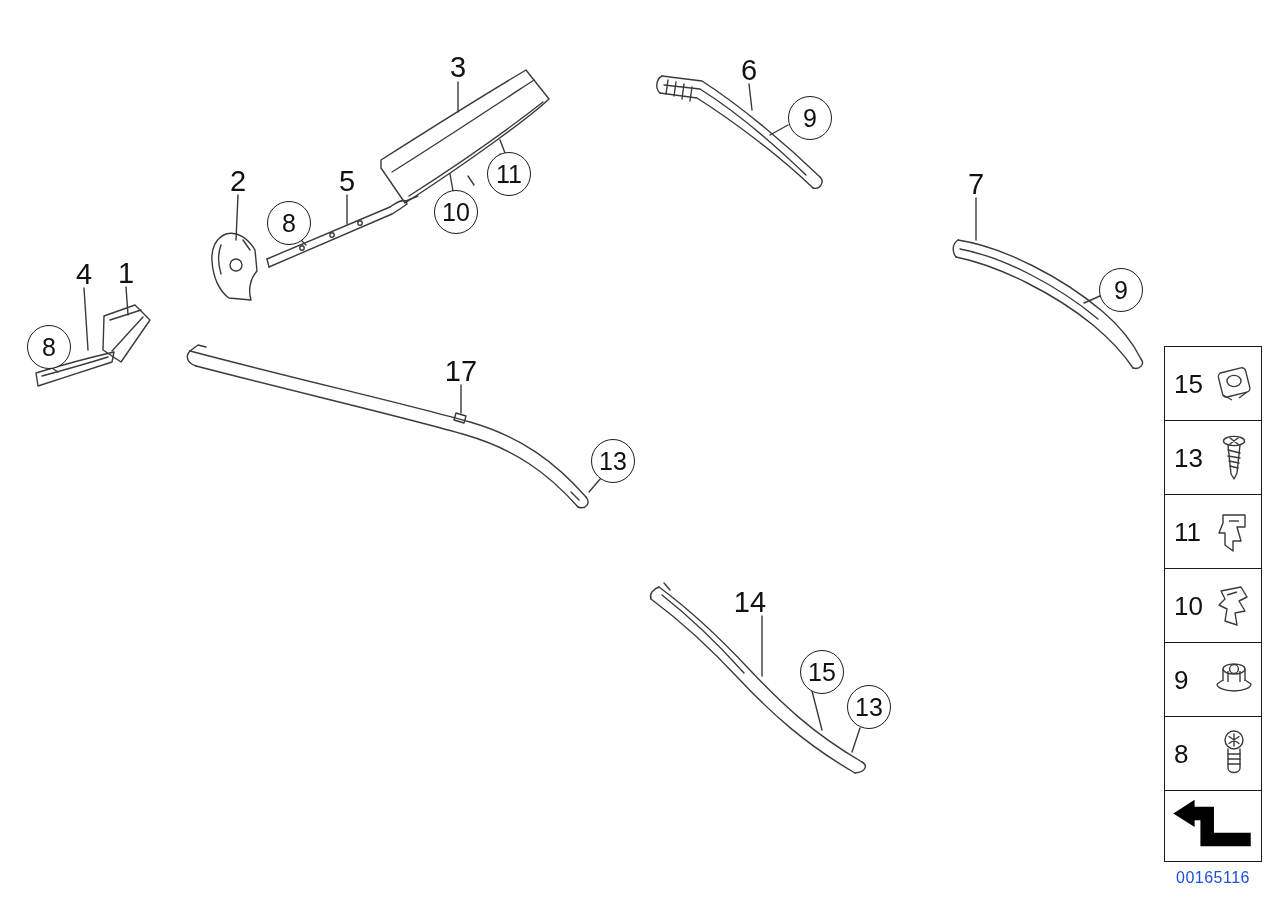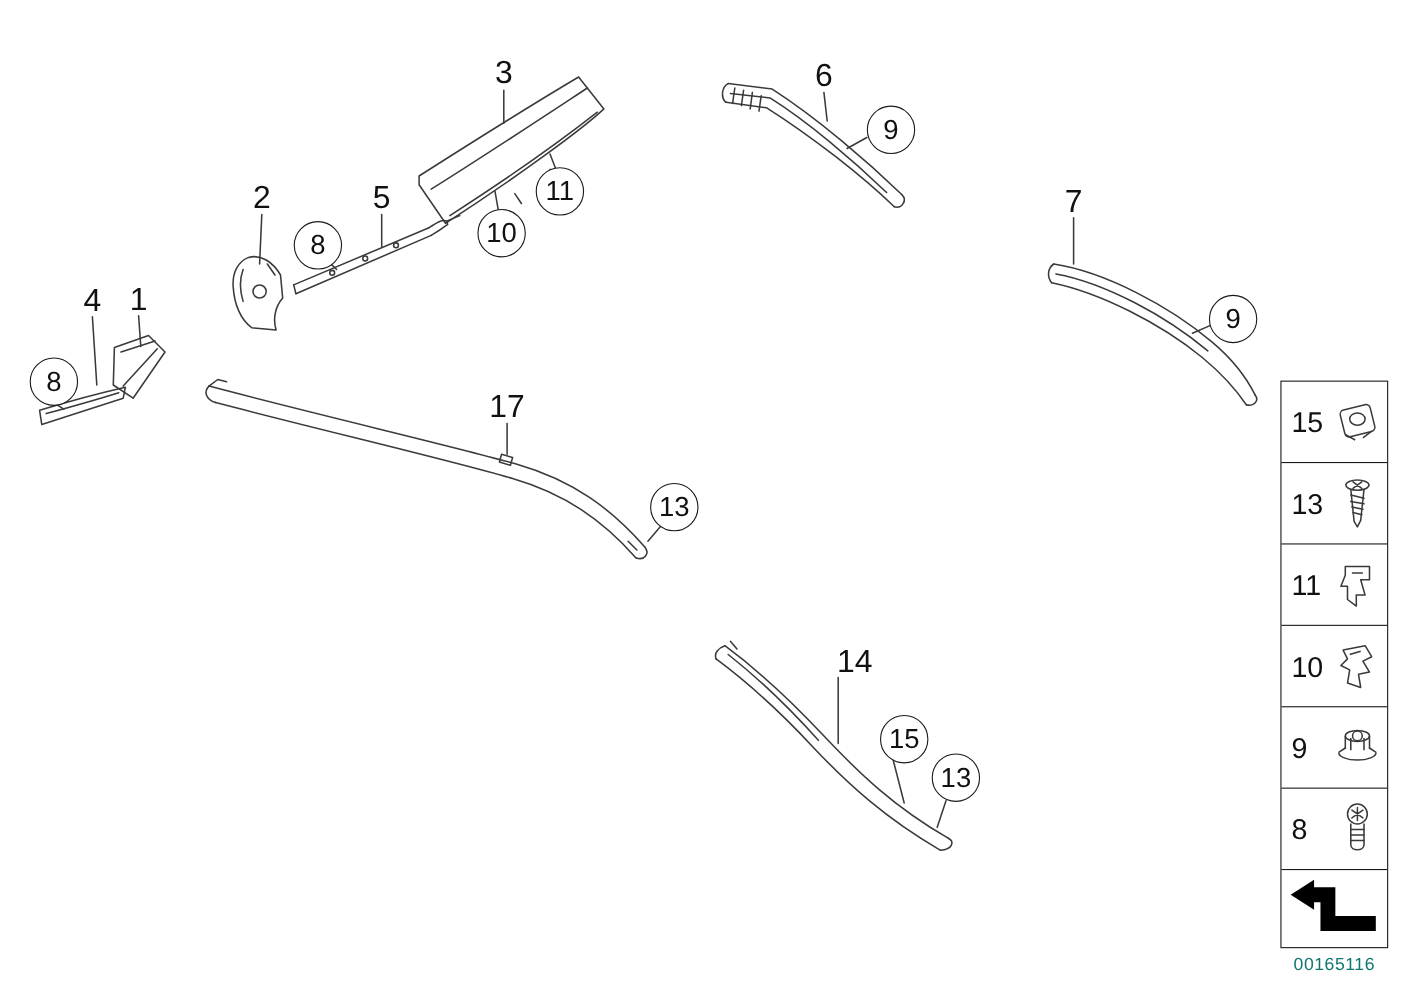--- a/index.html
+++ b/index.html
@@ -26,21 +26,21 @@
   .lrow{
     height:74px;border-bottom:1.6px solid #1a1a1a;
     display:flex;align-items:center;justify-content:space-between;
     padding:0 5px 0 9px;box-sizing:border-box;
   }
   .lrow.arrow{height:70px;border-bottom:none;justify-content:center;padding:0;}
   .lnum{font-size:26px;line-height:1;}
   .licon{flex:0 0 auto;}
   .partnum{
     position:absolute;left:1164px;top:869px;width:98px;
-    text-align:center;font-size:16px;letter-spacing:0.5px;color:#0f766e;
+    text-align:center;font-size:16px;letter-spacing:0.5px;color:#1d4ed8;
   }
 </style>
 </head>
 <body>
 
 <div class="stage">
 
   <svg class="art" width="1288" height="910" viewBox="0 0 1288 910">
     <g stroke="#3a3a3a" stroke-width="1.4" fill="none" stroke-linecap="round" stroke-linejoin="round">
 
@@ -141,21 +141,21 @@
   </svg>
 
   <div class="plabel" style="left:458px;top:67px">3</div>
   <div class="plabel" style="left:238px;top:181px">2</div>
   <div class="plabel" style="left:347px;top:181px">5</div>
   <div class="plabel" style="left:749px;top:70px">6</div>
   <div class="plabel" style="left:976px;top:184px">7</div>
   <div class="plabel" style="left:84px;top:274px">4</div>
   <div class="plabel" style="left:126px;top:273px">1</div>
   <div class="plabel" style="left:461px;top:371px">17</div>
-  <div class="plabel" style="left:777px;top:602px">14</div>
+  <div class="plabel" style="left:750px;top:602px">14</div>
 
   <div class="clabel" style="left:509px;top:174px">11</div>
   <div class="clabel" style="left:456px;top:212px">10</div>
   <div class="clabel" style="left:289px;top:223px">8</div>
   <div class="clabel" style="left:810px;top:118px">9</div>
   <div class="clabel" style="left:1121px;top:290px">9</div>
   <div class="clabel" style="left:49px;top:347px">8</div>
   <div class="clabel" style="left:613px;top:461px">13</div>
   <div class="clabel" style="left:822px;top:672px">15</div>
   <div class="clabel" style="left:869px;top:707px">13</div>

